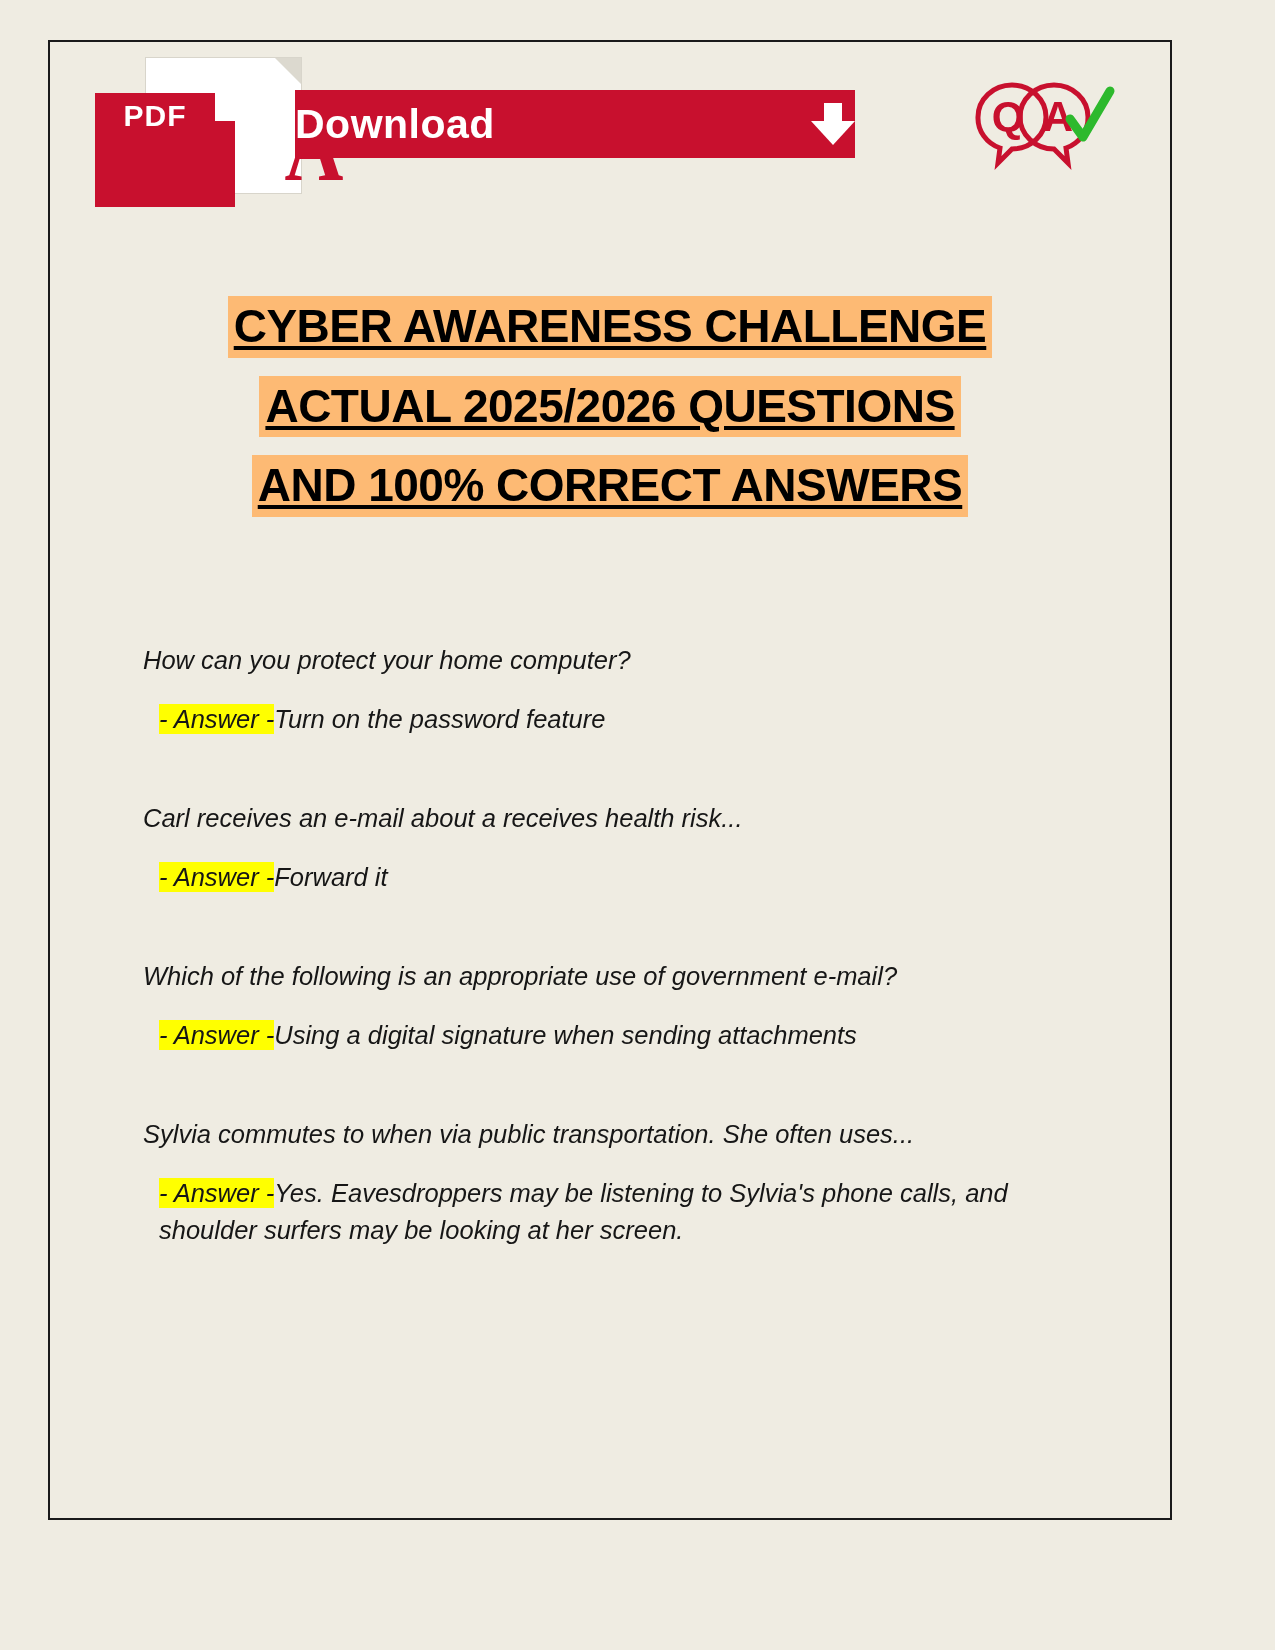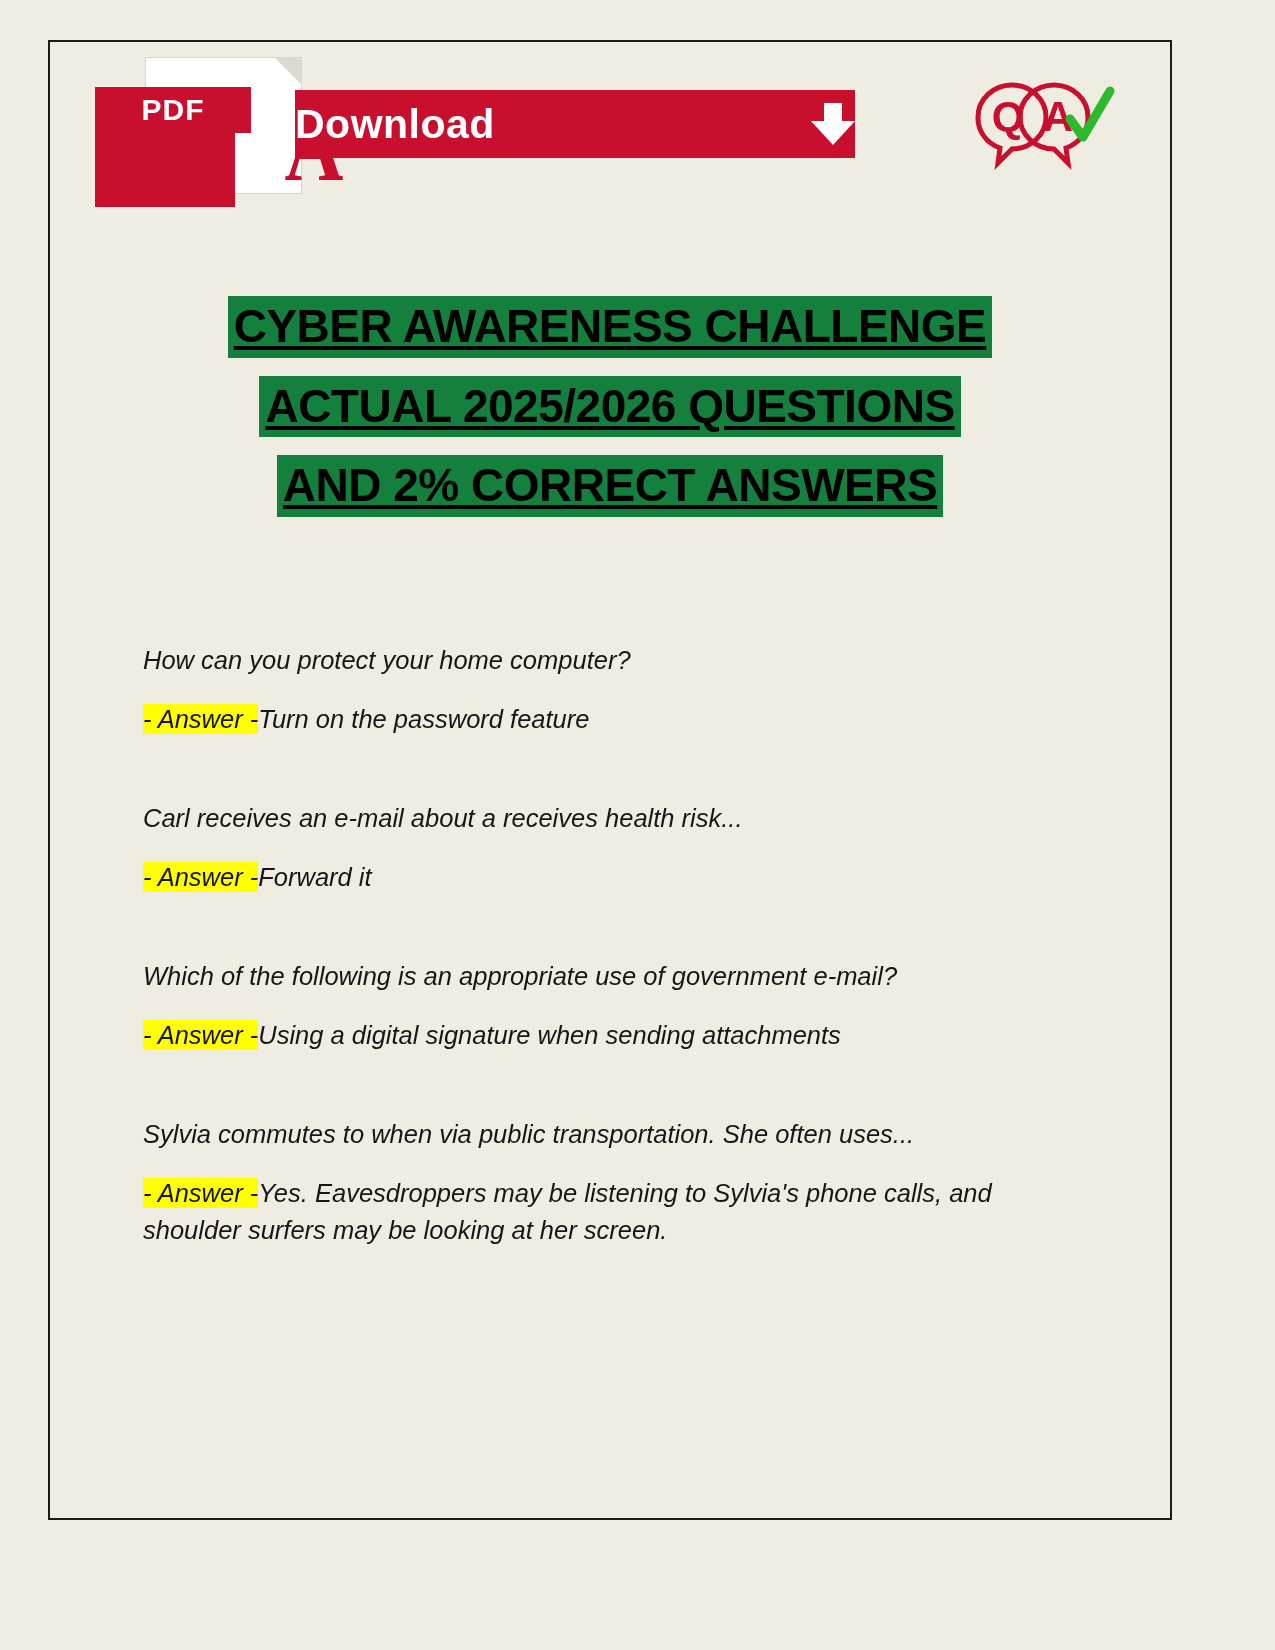--- a/index.html
+++ b/index.html
@@ -56,22 +56,22 @@
     right: 0;
     top: 0;
     width: 0;
     height: 0;
     border-left: 26px solid transparent;
     border-top: 26px solid #dcd9cf;
   }
   .pdf-icon .tag {
     position: absolute;
     left: 0;
-    top: 30px;
-    width: 156px;
+    top: 36px;
+    width: 120px;
     height: 46px;
     background: #c8102e;
     display: flex;
     align-items: center;
     justify-content: center;
   }
   .pdf-icon .tag span {
     color: #ffffff;
     font-weight: bold;
     font-size: 30px;
@@ -158,21 +158,21 @@
   
   .title-block {
     position: absolute;
     left: 0;
     top: 245px;
     width: 100%;
     text-align: center;
   }
   .title-line {
     display: inline-block;
-    background: #15803d;
+    background: #fdba74;
     color: #000000;
     font-size: 46px;
     font-weight: bold;
     line-height: 1.25;
     padding: 2px 6px;
     margin: 9px 0;
     text-decoration: underline;
     text-underline-offset: 4px;
     font-family: "Liberation Sans", sans-serif;
     letter-spacing: -0.5px;
@@ -184,21 +184,21 @@
     left: 93px;
     top: 600px;
     width: 930px;
     font-size: 25.5px;
     color: #161616;
     line-height: 1.45;
     font-family: "Liberation Sans", sans-serif;
   }
   .qa-item { margin-bottom: 62px; font-style: italic; }
   .question { margin: 0 0 22px 0; }
-  .answer { margin: 0; }
+  .answer { margin: 16px; }
   .answer-tag {
     background: #ffff00;
     padding: 1px 0;
   }
 </style>
 </head>
 <body>
 
 <div class="page">
 
@@ -231,21 +231,21 @@
         <text x="88" y="54" font-family="Liberation Sans, sans-serif" font-size="42" font-weight="bold" fill="#c8102e" text-anchor="middle">A</text>
         <path d="M100 42 L113 60 L140 14" fill="none" stroke="#2db92d" stroke-width="9" stroke-linecap="round" stroke-linejoin="round"></path>
       </svg>
     </div>
 
   </div>
 
   <div class="title-block">
     <div class="title-line">CYBER AWARENESS CHALLENGE</div><br>
     <div class="title-line">ACTUAL 2025/2026 QUESTIONS</div><br>
-    <div class="title-line">AND 2% CORRECT ANSWERS</div>
+    <div class="title-line">AND 100% CORRECT ANSWERS</div>
   </div>
 
   <div class="content">
 
     <div class="qa-item">
       <p class="question">How can you protect your home computer?</p>
       <p class="answer"><span class="answer-tag">- Answer -</span><span>Turn on the password feature</span></p>
     </div>
 
     <div class="qa-item">

